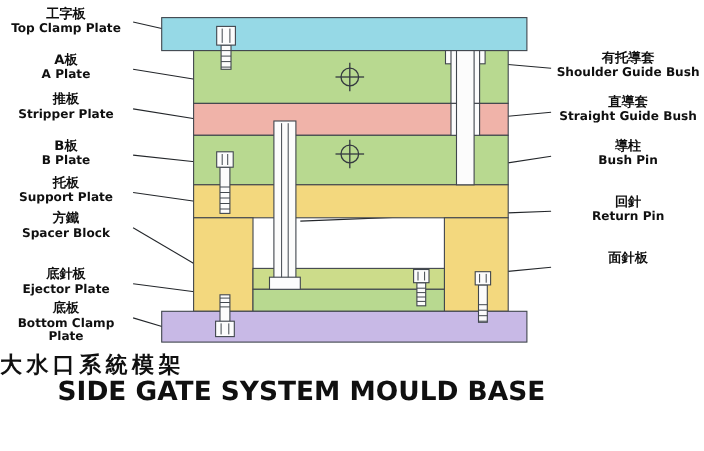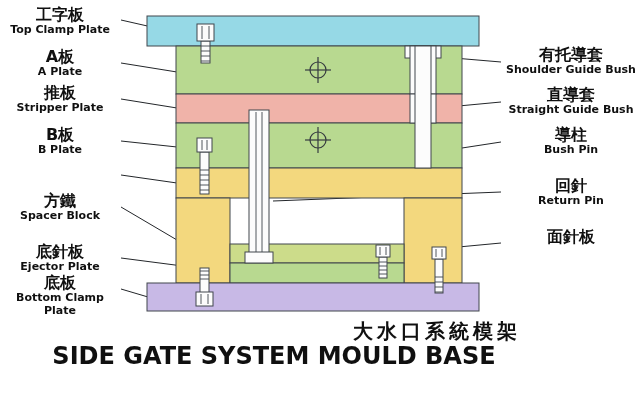--- a/index.html
+++ b/index.html
@@ -6,25 +6,25 @@
   html,body{background:#ffffff}
   body{font-family:"DejaVu Sans","Liberation Sans",sans-serif}
   .stage{position:relative;width:640px;height:410px;background:#ffffff;overflow:hidden}
   .diagram{position:absolute;left:0;top:0}
   .sh rect{stroke:#40464d;stroke-width:1}
   .metal rect{fill:#fcfcfc}
   .leader line{stroke:#23262a;stroke-width:1}
   .thin{stroke:#40464d;stroke-width:0.9}
   .cross circle,.cross line{stroke:#353a40;fill:none;stroke-width:1.2}
   .label{position:absolute;font-weight:bold;line-height:1.15;color:#101010}
-  .label .zh{font-size:16px}
+  .label .zh{font-size:12px}
   .label .en{font-size:11px}
   .label.left{left:0;width:120px;text-align:center}
   .label.right{left:503px;width:136px;text-align:center}
-  .title-zh{position:absolute;left:0;top:318px;width:521px;text-align:right;
+  .title-zh{position:absolute;left:0;top:318px;width:521px;text-align:left;
             font-size:20px;font-weight:bold;letter-spacing:4px;color:#101010}
   .title-en{position:absolute;left:0;top:342px;width:548px;text-align:center;
             font-size:24px;font-weight:bold;color:#101010}
 </style>
 </head>
 <body>
 
 <div class="stage">
 
   <svg class="diagram" viewBox="0 0 640 410" width="640" height="410" xmlns="http://www.w3.org/2000/svg">
@@ -146,20 +146,24 @@
     <div class="en">A Plate</div>
   </div>
   <div class="label left" style="top:84px">
     <div class="zh">推板</div>
     <div class="en">Stripper Plate</div>
   </div>
   <div class="label left" style="top:126px">
     <div class="zh">B板</div>
     <div class="en">B Plate</div>
   </div>
+  <div class="label left" style="top:160px">
+    <div class="zh">托板</div>
+    <div class="en">Support Plate</div>
+  </div>
   <div class="label left" style="top:192px">
     <div class="zh">方鐵</div>
     <div class="en">Spacer Block</div>
   </div>
   <div class="label left" style="top:243px">
     <div class="zh">底針板</div>
     <div class="en">Ejector Plate</div>
   </div>
   <div class="label left" style="top:274px">
     <div class="zh">底板</div>

